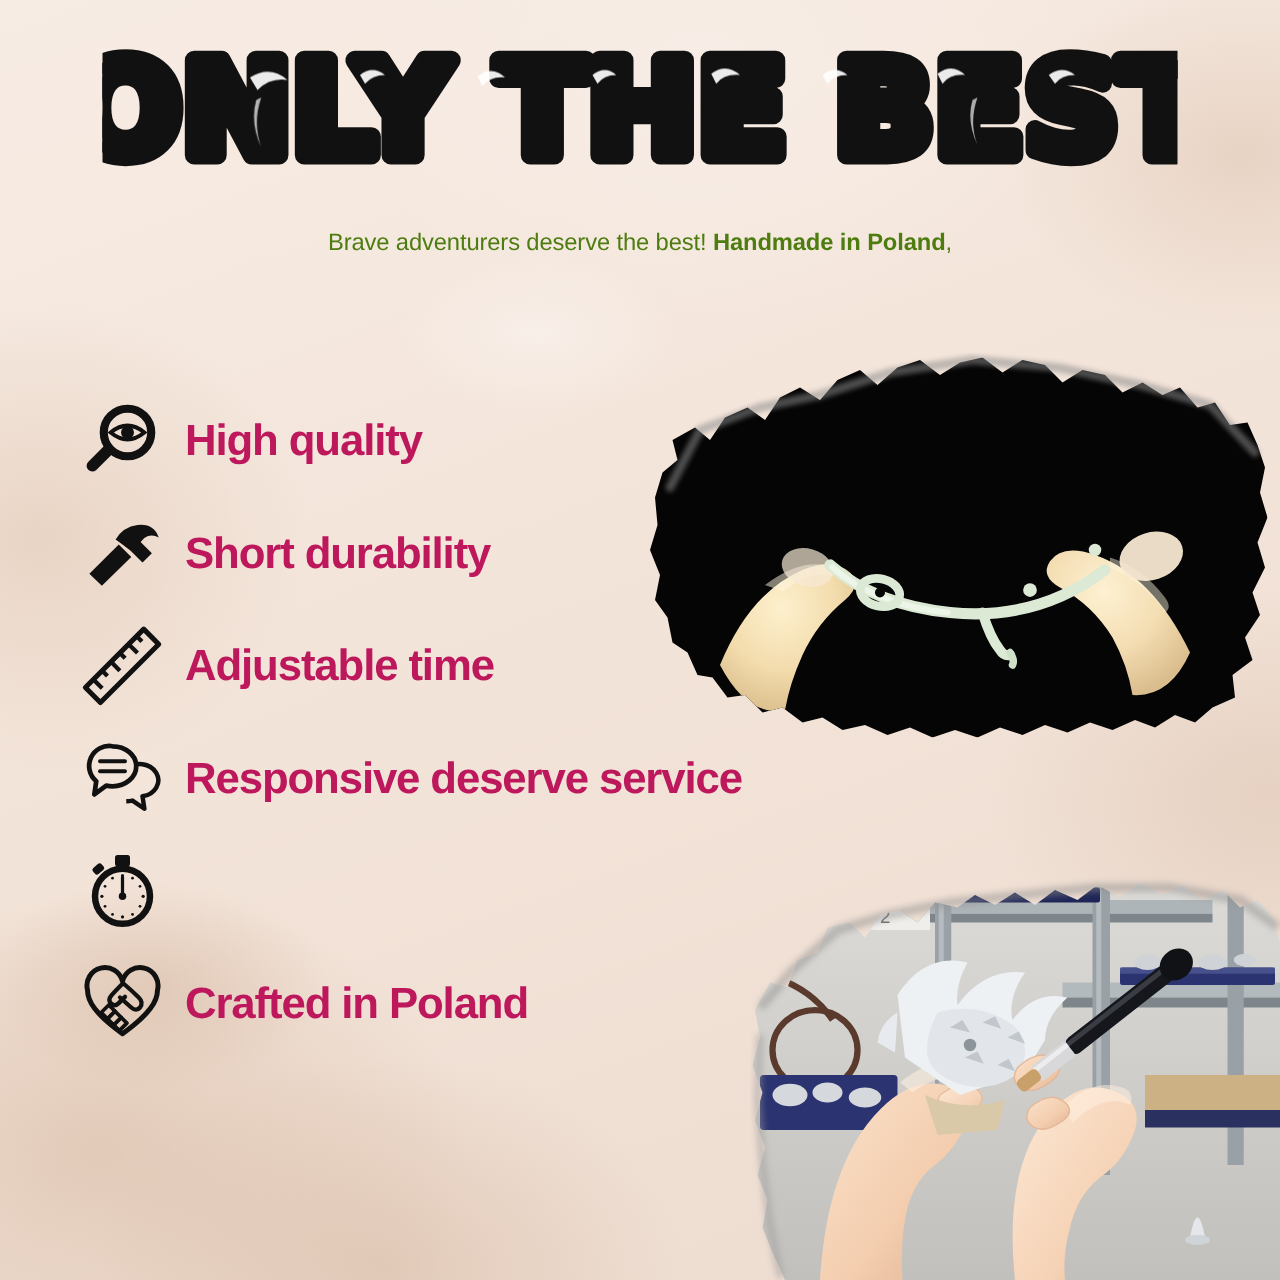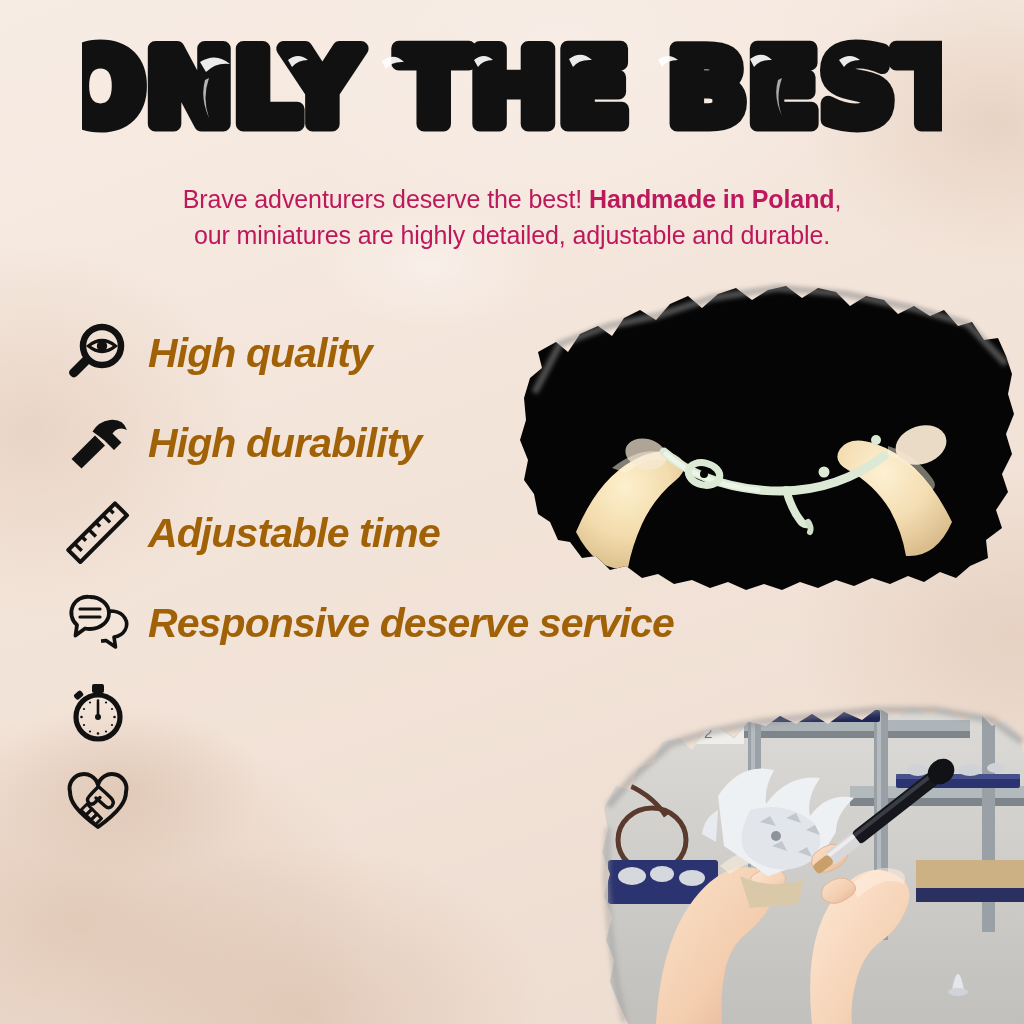--- a/index.html
+++ b/index.html
@@ -47,23 +47,23 @@
   }
   #title svg { display: block; margin: 0 auto; }
 
   
   #subtitle {
     position: absolute;
     left: 50%; transform: translateX(-50%);
     top: 182px;
     width: 860px;
     text-align: center;
-    font-size: 25px;
+    font-size: 19px;
     line-height: 1.42;
-    color: #be185d;
+    color: #4d7c0f;
     letter-spacing: -0.1px;
   }
   #subtitle b { font-weight: 700; }
 
   
   #features {
     position: absolute;
     left: 62px;
     top: 308px;
     width: 700px;
@@ -74,26 +74,25 @@
     height: 90px;
     gap: 14px;
   }
   .feature .ico {
     width: 72px; height: 72px;
     flex: 0 0 72px;
     display: flex; align-items: center; justify-content: center;
   }
   .feature .ico svg { display: block; overflow: visible; }
   .feature .label {
-    font-size: 41px;
+    font-size: 35px;
     font-weight: 700;
-    color: #a16207;
+    color: #be185d;
     letter-spacing: -0.9px;
     white-space: nowrap;
-    font-style: italic;
   }
 
   
   .photo {
     position: absolute;
     overflow: hidden;
   }
 
   
   #photo-top {
@@ -134,21 +133,20 @@
       <path d="M127 44 q-7 20 0 40 q-9 -20 -4 -38 z" opacity=".75"></path>
       <path d="M700 44 q-7 20 0 38 q-9 -19 -4 -36 z" opacity=".7"></path>
     </g>
   </svg>
 </div>
 
 <div id="subtitle">
   <div>
     <span>Brave adventurers deserve the best! </span><b>Handmade in Poland</b><span>,</span>
   </div>
-  <div>our miniatures are highly detailed, adjustable and durable.</div>
 </div>
 
 <div id="features">
 
   <div class="feature">
     <span class="ico">
       <svg width="60" height="60" viewBox="0 0 60 60">
         <path d="M22.5 39.5 L9 53 a4.6 4.6 0 0 1 -6.5 -6.5 L16 33 z" fill="#111"></path>
         <circle cx="34" cy="23" r="19" fill="none" stroke="#111" stroke-width="6.5"></circle>
         <path d="M20.5 23 q13.5 -11 27 0 q-13.5 11 -27 0 z" fill="none" stroke="#111" stroke-width="3.2"></path>
@@ -160,21 +158,21 @@
 
   <div class="feature">
     <span class="ico">
       <svg width="60" height="60" viewBox="0 0 60 60">
         <g fill="#111">
           <path d="M13.5 55.5 L3.5 46 L27 22.5 L37 32.5 Z"></path>
           <path d="M24.5 18.5 q6 -10 17.5 -11.5 q13 -1.5 17 10 q-4.5 -2.5 -9 -1 q-3.5 1.2 -5.5 4.5 l9 9 l-7.5 7.5 l-9.5 -9.5 q-5 -4 -12 -9 z"></path>
         </g>
       </svg>
     </span>
-    <span class="label">High durability</span>
+    <span class="label">Short durability</span>
   </div>
 
   <div class="feature">
     <span class="ico">
       <svg width="60" height="60" viewBox="0 0 60 60">
         <g transform="rotate(-45 30 30)">
           <rect x="-3" y="21" width="66" height="17" fill="none" stroke="#111" stroke-width="4" stroke-linejoin="round"></rect>
           <g stroke="#111" stroke-width="3.4" stroke-linecap="butt">
             <line x1="6" y1="21" x2="6" y2="31"></line>
             <line x1="16" y1="21" x2="16" y2="27"></line>
@@ -236,20 +234,21 @@
         <path d="M30 54 C8 38 2 28 2 19 A14 14 0 0 1 30 12 A14 14 0 0 1 58 19 C58 28 52 38 30 54 z" fill="none" stroke="#111" stroke-width="4" stroke-linejoin="round"></path>
         <path d="M30 14 q-6 6 -9 9.5 q-3 3.5 0 6.5 q3 2.5 6 -.5 l5 -5" fill="none" stroke="#111" stroke-width="3.4" stroke-linejoin="round" stroke-linecap="round"></path>
         <path d="M31 14 q7 6 12 11 q4 4 1 8 q-3 3.5 -7 0 l-9 -8" fill="none" stroke="#111" stroke-width="3.4" stroke-linejoin="round" stroke-linecap="round"></path>
         <g fill="none" stroke="#111" stroke-width="3" stroke-linejoin="round">
           <path d="M19 31 l-6 6 l5 5 l6 -6 z"></path>
           <path d="M24 36 l-6 6 l5 5 l6 -6 z"></path>
           <path d="M29 41 l-6 6 l4.5 4.5 l6 -6 z"></path>
         </g>
       </svg>
     </span>
+    <span class="label">Crafted in Poland</span>
   </div>
 
 </div>
 
 <div class="photo" id="photo-top">
   <svg width="500" height="320" viewBox="0 0 500 320">
     <defs>
       <clipPath id="tornTop">
         <path d="M8,116 L14,96 L26,86 L22,70 L40,60 L52,70 L64,52 L82,44 L96,54 L108,36
                  L124,28 L140,38 L154,22 L172,14 L186,26 L202,12 L220,6 L236,18 L252,8

